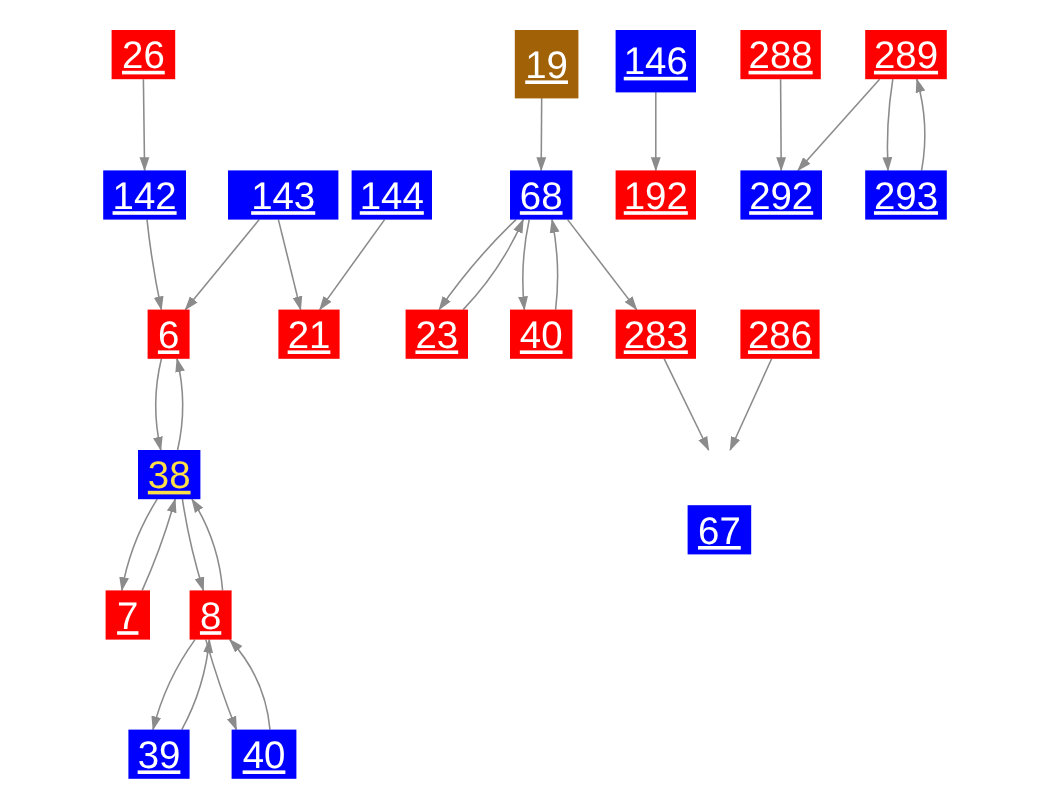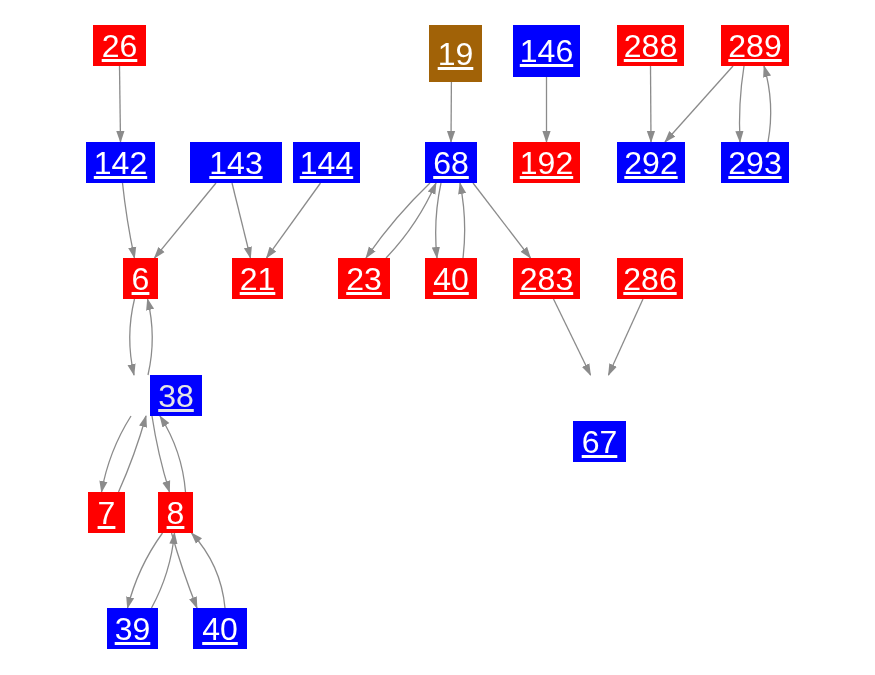--- a/index.html
+++ b/index.html
@@ -91,20 +91,20 @@
       <div class="node" style="left: 425px; top: 142px; width: 52px; height: 41px; background: rgb(0, 0, 255); color: rgb(255, 255, 255);">68</div>
       <div class="node" style="left: 513px; top: 142px; width: 67px; height: 41px; background: rgb(255, 0, 0); color: rgb(255, 255, 255);">192</div>
       <div class="node" style="left: 617px; top: 142px; width: 68px; height: 41px; background: rgb(0, 0, 255); color: rgb(255, 255, 255);">292</div>
       <div class="node" style="left: 721px; top: 142px; width: 68px; height: 41px; background: rgb(0, 0, 255); color: rgb(255, 255, 255);">293</div>
       <div class="node" style="left: 123px; top: 258px; width: 35px; height: 41px; background: rgb(255, 0, 0); color: rgb(255, 255, 255);">6</div>
       <div class="node" style="left: 232px; top: 258px; width: 51px; height: 41px; background: rgb(255, 0, 0); color: rgb(255, 255, 255);">21</div>
       <div class="node" style="left: 338px; top: 258px; width: 52px; height: 41px; background: rgb(255, 0, 0); color: rgb(255, 255, 255);">23</div>
       <div class="node" style="left: 425px; top: 258px; width: 52px; height: 41px; background: rgb(255, 0, 0); color: rgb(255, 255, 255);">40</div>
       <div class="node" style="left: 513px; top: 258px; width: 67px; height: 41px; background: rgb(255, 0, 0); color: rgb(255, 255, 255);">283</div>
       <div class="node" style="left: 617px; top: 258px; width: 66px; height: 41px; background: rgb(255, 0, 0); color: rgb(255, 255, 255);">286</div>
-      <div class="node" style="left: 115px; top: 375px; width: 52px; height: 41px; background: rgb(0, 0, 255); color: #e5e5e5; margin-left: 35px;">38</div>
+      <div class="node" style="left: 115px; top: 375px; width: 52px; height: 41px; background: rgb(0, 0, 255); color: #fde047;">38</div>
       <div class="node" style="left: 573px; top: 375px; width: 53px; height: 41px; background: rgb(0, 0, 255); color: rgb(255, 255, 255); margin-top: 46px;">67</div>
       <div class="node" style="left: 88px; top: 492px; width: 37px; height: 41px; background: rgb(255, 0, 0); color: rgb(255, 255, 255);">7</div>
       <div class="node" style="left: 158px; top: 492px; width: 35px; height: 41px; background: rgb(255, 0, 0); color: rgb(255, 255, 255);">8</div>
       <div class="node" style="left: 107px; top: 608px; width: 51px; height: 41px; background: rgb(0, 0, 255); color: rgb(255, 255, 255);">39</div>
       <div class="node" style="left: 193px; top: 608px; width: 54px; height: 41px; background: rgb(0, 0, 255); color: rgb(255, 255, 255);">40</div>
     </div>
 </div>
 
 </body></html>

